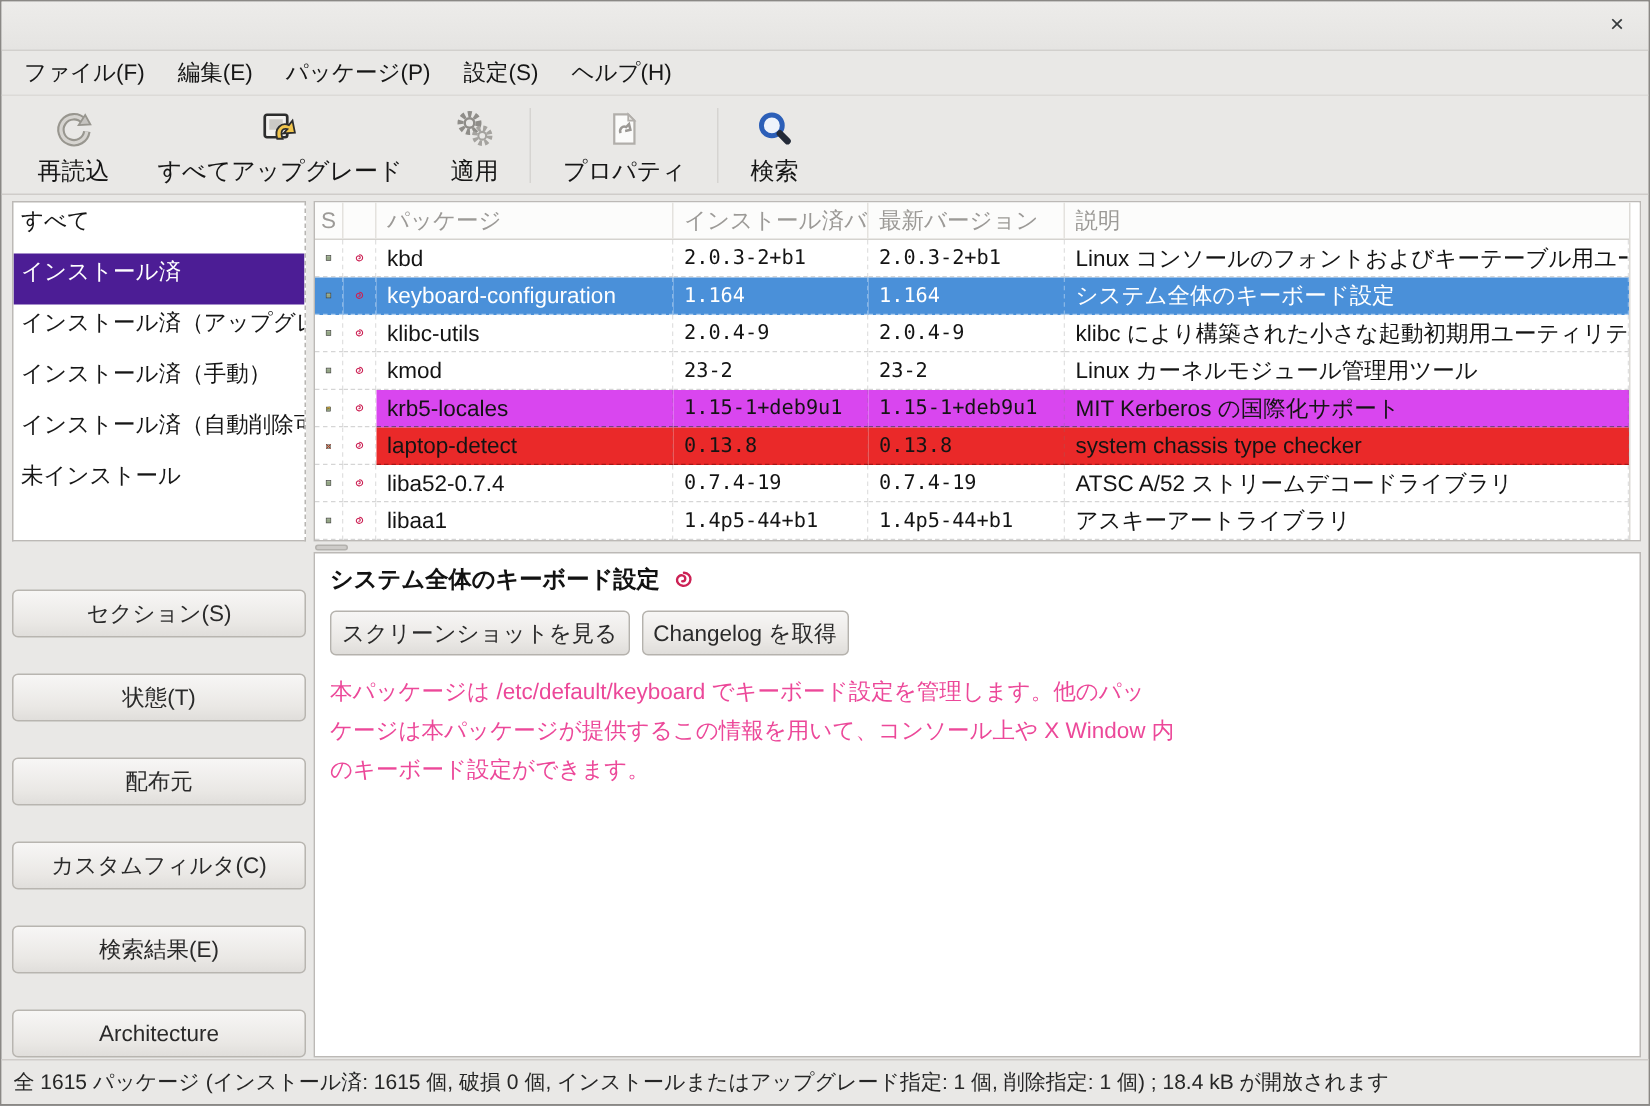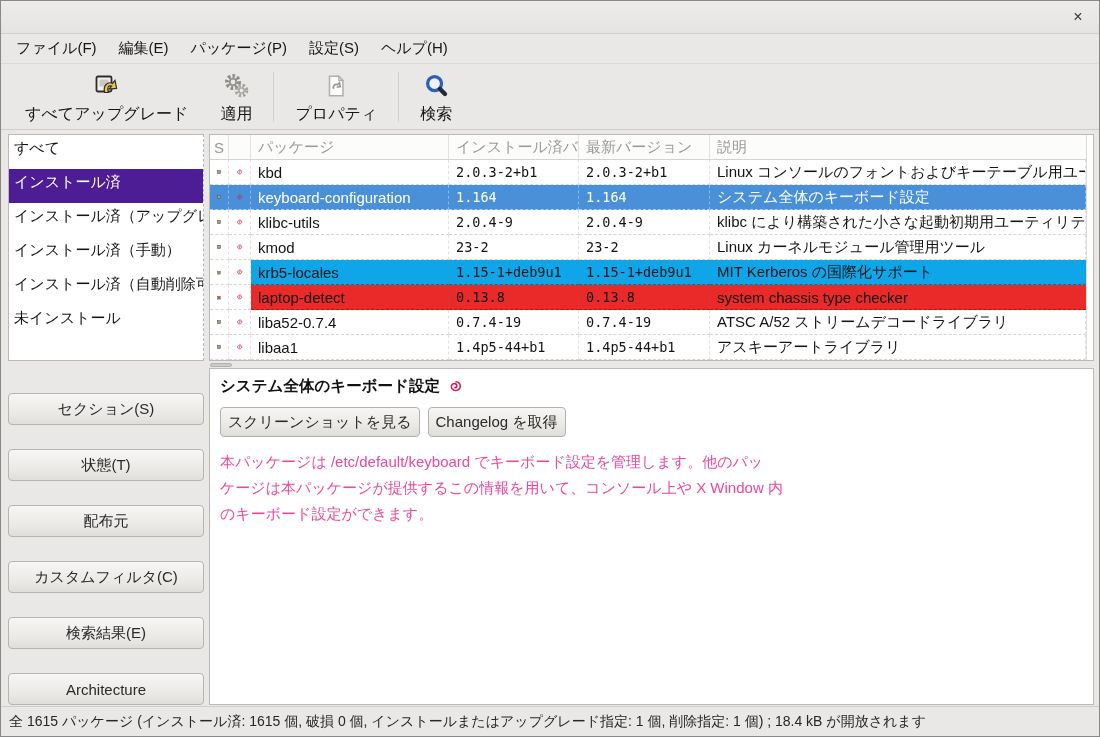--- a/index.html
+++ b/index.html
@@ -62,21 +62,21 @@
   .c-lv{width:131px;flex:0 0 131px;}
   .c-desc{flex:1;min-width:0;border-right:none;}
   .row{display:flex;height:25px;font-size:15px;color:#141414;}
   .cell{height:25px;display:flex;align-items:center;padding:0 7px;
     border-right:1px dashed rgba(120,120,120,.22);
     border-bottom:1px dashed rgba(120,120,120,.30);
     overflow:hidden;white-space:nowrap;}
   .cell.ver{font-family:"DejaVu Sans Mono","Liberation Mono",monospace;font-size:13.5px;}
   .row.selected .cell{background:#4a90d9;color:#fff;
     border-bottom:1px dashed rgba(255,255,255,.55);border-right:1px dashed rgba(255,255,255,.35);}
-  .row.upgrade .cell.colored{background:#0ea5e9;border-bottom:1px dashed rgba(0,60,0,.45);}
+  .row.upgrade .cell.colored{background:#d946ef;border-bottom:1px dashed rgba(0,60,0,.45);}
   .row.removal .cell.colored{background:#ea2929;border-bottom:1px dashed rgba(90,0,0,.45);}
   
   .splitter{height:7px;flex:0 0 7px;display:flex;align-items:center;padding-left:1px;}
   .grip{width:22px;height:4px;background:#cdcbc8;border:1px solid #b3b1ad;border-radius:2px;}
   
   .details-pane{flex:1;background:#fff;border:1px solid #bcb9b6;padding:5px 10px;overflow:hidden;min-height:0;}
   .d-title{font-weight:bold;font-size:15.5px;color:#121212;display:flex;align-items:center;gap:8px;margin-top:2px;}
   .d-buttons{display:flex;gap:8px;margin-top:10px;}
   .d-btn{height:30px;padding:0 7px;border:1px solid #b5b2ad;border-radius:4px;
     background:linear-gradient(#f7f6f5,#e9e7e4 70%,#dfddda);
@@ -98,20 +98,30 @@
 
   <div class="menubar">
     <span class="menu-item">ファイル(F)</span>
     <span class="menu-item">編集(E)</span>
     <span class="menu-item">パッケージ(P)</span>
     <span class="menu-item">設定(S)</span>
     <span class="menu-item">ヘルプ(H)</span>
   </div>
 
   <div class="toolbar">
+    <div class="tool">
+      <span class="ticon">
+        <svg viewBox="0 0 24 24" width="26" height="26">
+          <path d="M18.3 7.2 A8 8 0 1 0 20.2 13.5" fill="none" stroke="#98968f" stroke-width="4.6"></path>
+          <path d="M18.3 7.2 A8 8 0 1 0 20.2 13.5" fill="none" stroke="#d6d4d0" stroke-width="2"></path>
+          <path d="M15.2 9.6 L22.4 9.2 L19.2 3.4 Z" fill="#c6c4c0" stroke="#98968f" stroke-width="1.1"></path>
+        </svg>
+      </span>
+      <span class="tlabel">再読込</span>
+    </div>
     <div class="tool">
       <span class="ticon">
         <svg viewBox="0 0 28 28" width="28" height="28">
           <rect x="3.5" y="4.5" width="15" height="15" rx="1.5" fill="#f2f1ef" stroke="#2d2d2d" stroke-width="1.8"></rect>
           <rect x="6.5" y="7.5" width="9" height="7" fill="#cbc9c5"></rect>
           <path d="M11.8 20.5 C9.6 13.5 14.8 9.2 19.6 11.4 L22 8.4 L23.6 16.4 L16 17 L18.6 14.1 C15.4 13.2 13.6 15.2 15.4 20.5 Z" fill="#f2c64e" stroke="#2d2d2d" stroke-width="1.2"></path>
         </svg>
       </span>
       <span class="tlabel">すべてアップグレード</span>
     </div>

